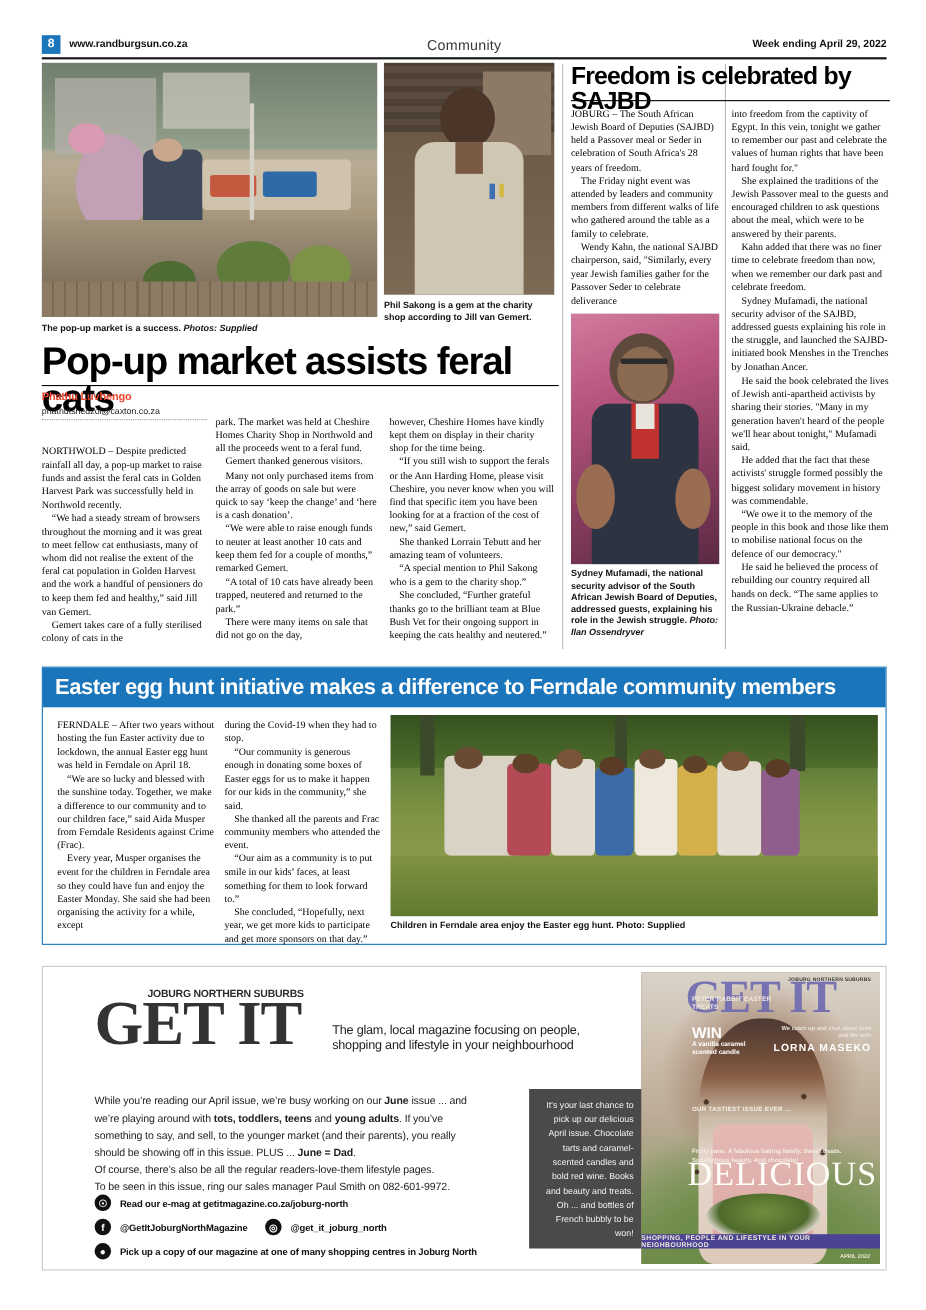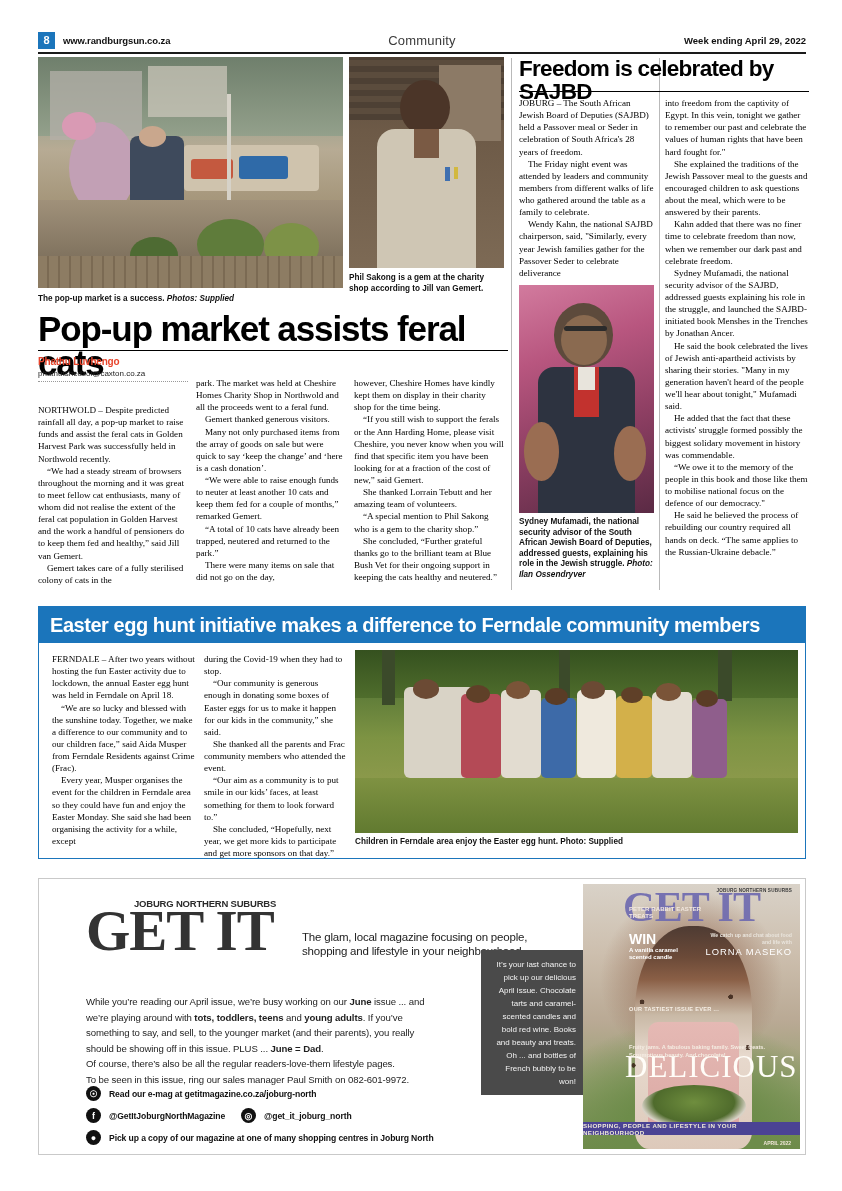--- a/index.html
+++ b/index.html
@@ -227,21 +227,21 @@
     font-family:"Liberation Sans",sans-serif;font-size:6px;font-weight:bold;
     color:#fff;line-height:1.2;
   }
   .cv-catchup{
     position:absolute;right:8px;top:48px;width:92px;text-align:right;
     font-family:"Liberation Sans",sans-serif;font-size:5.2px;font-weight:bold;
     color:#e9e4dc;line-height:1.3;
   }
   .cv-lorna{
     position:absolute;right:8px;top:62px;width:110px;text-align:right;
-    font-family:"Liberation Sans",sans-serif;font-size:9.4px;font-weight:normal;
+    font-family:"Liberation Sans",sans-serif;font-size:9.4px;font-weight:bold;
     color:#fff;letter-spacing:1px;
   }
   .cv-tasty{
     position:absolute;left:46px;top:122px;
     font-family:"Liberation Sans",sans-serif;font-size:5.6px;font-weight:bold;
     color:#f6efe6;letter-spacing:.3px;
   }
   .cv-delicious{
     position:absolute;left:42px;top:128px;
     font-family:"Liberation Serif",serif;font-size:31px;
@@ -256,21 +256,21 @@
     position:absolute;left:0;bottom:14px;width:100%;height:13px;
     background:#4b4394;color:#efe9d8;
     font-family:"Liberation Sans",sans-serif;font-size:6.2px;font-weight:bold;
     display:flex;align-items:center;justify-content:center;letter-spacing:.4px;
   }
   .cv-issue{
     position:absolute;right:9px;bottom:3px;
     font-family:"Liberation Sans",sans-serif;font-size:5px;color:#f0e7d8;font-weight:bold;
   }
   .cover-blurb{
-    position:absolute;left:481px;top:950px;width:103px;height:145px;
+    position:absolute;left:481px;top:990px;width:103px;height:145px;
     background:#4a4a4a;color:#f2f2f2;
     font-family:"Liberation Sans",sans-serif;font-size:8px;line-height:1.62;
     text-align:right;padding:9px 8px;box-sizing:border-box;
   }
 
   
   .blob{position:absolute;border-radius:50%;}
   .rect{position:absolute;}
 </style>
 </head>

